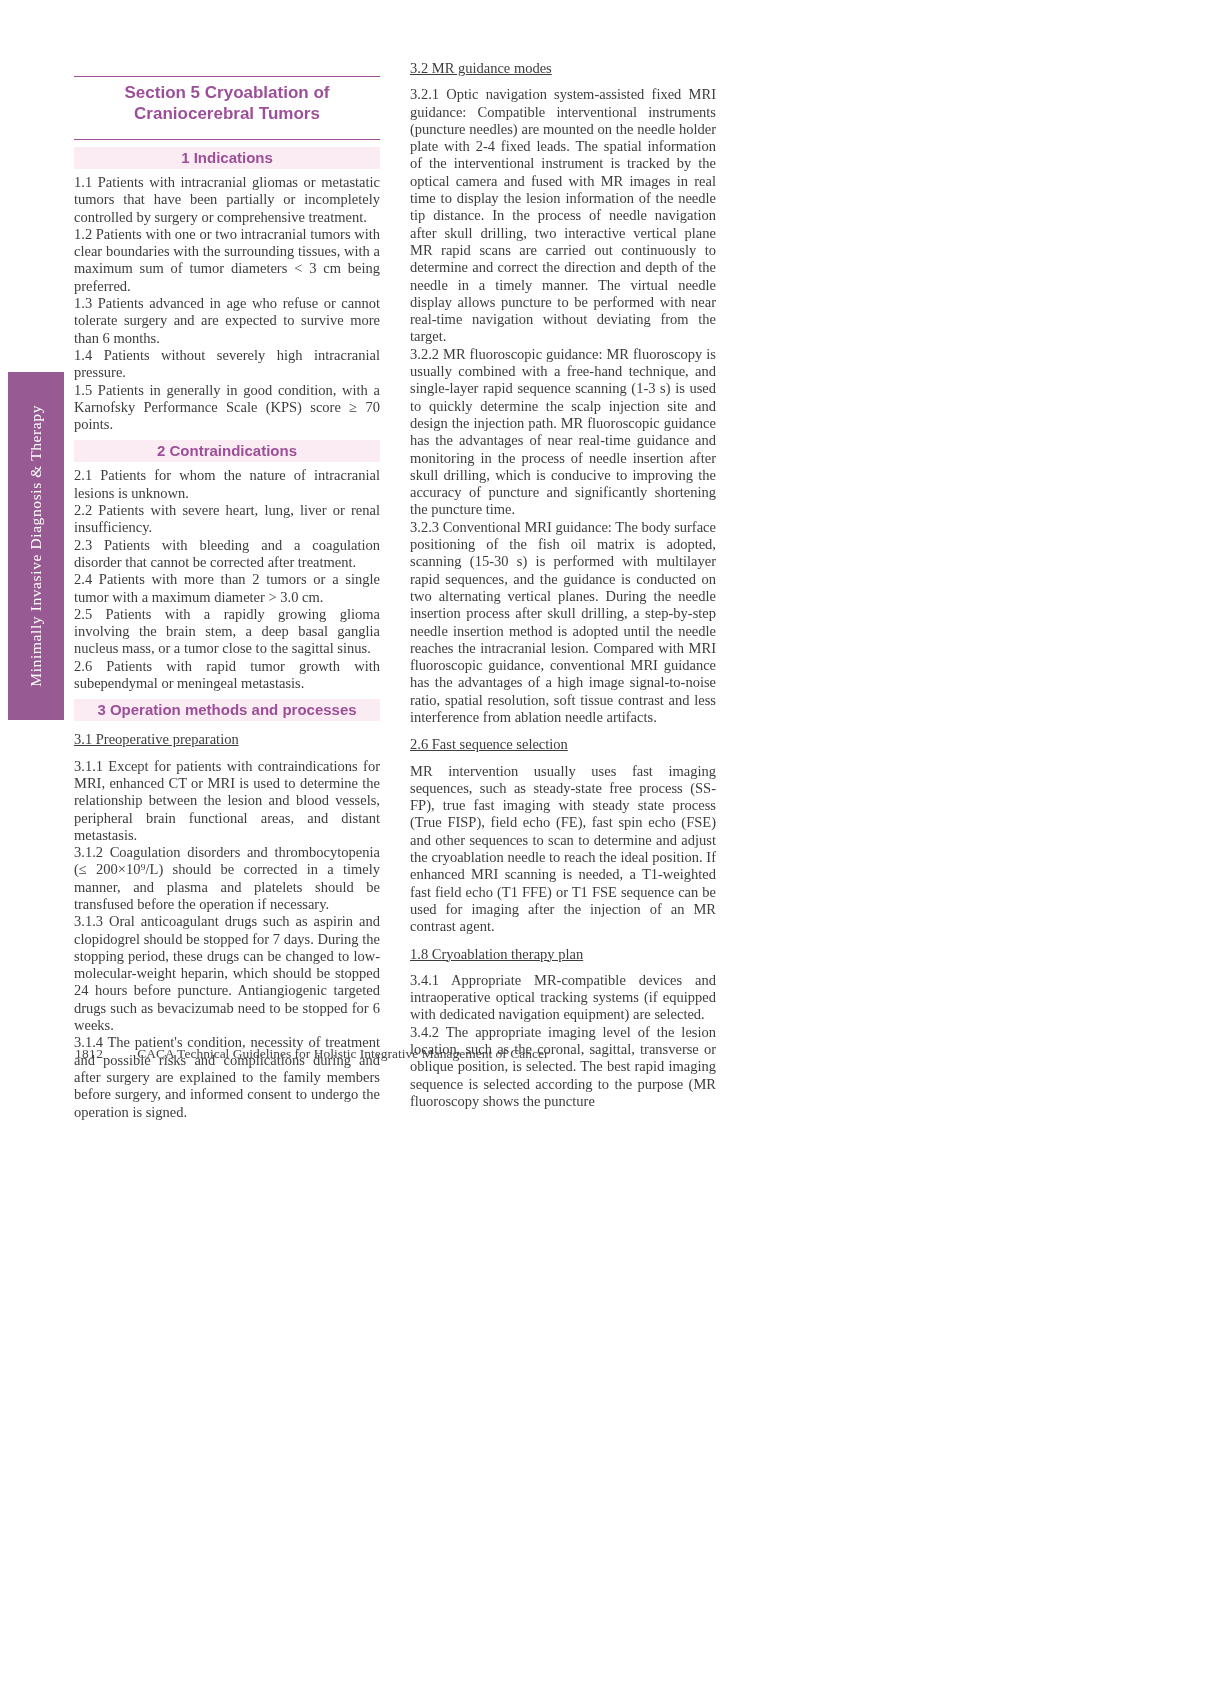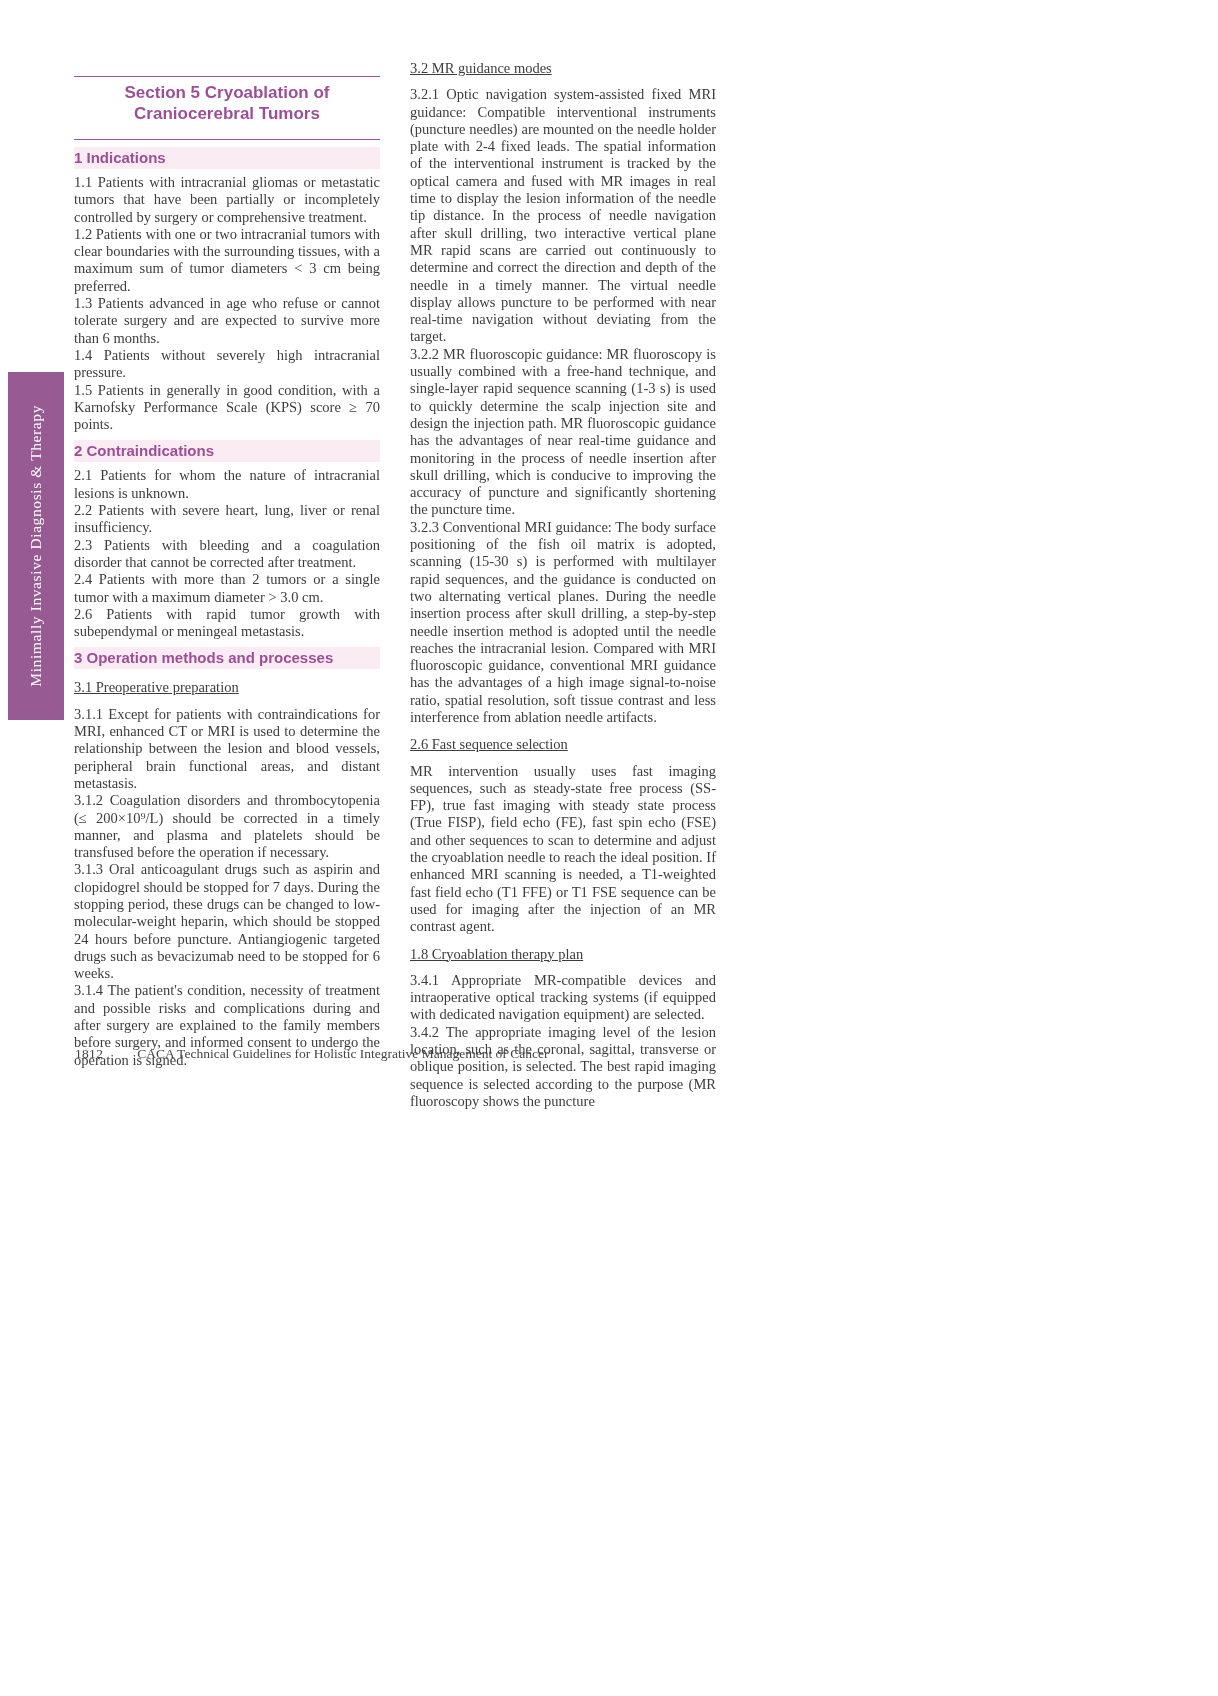--- a/index.html
+++ b/index.html
@@ -46,20 +46,21 @@
     padding: 5px 2px 15px;
     text-align: center;
     color: #9c4f98;
     font: bold 17px/21px "Liberation Sans", sans-serif;
   }
 
   .band {
     margin: 7px 0 5px;
     background: #fbecf3;
     color: #9c4f98;
+    text-align: center;
     font: bold 15px/22px "Liberation Sans", sans-serif;
   }
 
   p.body {
     margin: 0;
     font-size: 14.5px;
     line-height: 17.3px;
     text-align: justify;
     hyphens: auto;
     -webkit-hyphens: auto;
@@ -100,20 +101,21 @@
     <p class="body">1.2 Patients with one or two intracranial tumors with clear boundaries with the surrounding tissues, with a maximum sum of tumor diameters &lt; 3 cm being preferred.</p>
     <p class="body">1.3 Patients advanced in age who refuse or cannot tolerate surgery and are expected to survive more than 6 months.</p>
     <p class="body">1.4 Patients without severely high intracranial pressure.</p>
     <p class="body">1.5 Patients in generally in good condition, with a Karnofsky Performance Scale (KPS) score ≥ 70 points.</p>
 
     <div class="band">2 Contraindications</div>
     <p class="body">2.1 Patients for whom the nature of intracranial lesions is unknown.</p>
     <p class="body">2.2 Patients with severe heart, lung, liver or renal insufficiency.</p>
     <p class="body">2.3 Patients with bleeding and a coagulation disorder that cannot be corrected after treatment.</p>
     <p class="body">2.4 Patients with more than 2 tumors or a single tumor with a maximum diameter &gt; 3.0 cm.</p>
+    <p class="body">2.5 Patients with a rapidly growing glioma involving the brain stem, a deep basal ganglia nucleus mass, or a tumor close to the sagittal sinus.</p>
     <p class="body">2.6 Patients with rapid tumor growth with subependymal or meningeal metastasis.</p>
 
     <div class="band">3 Operation methods and processes</div>
     <p class="subhead">3.1 Preoperative preparation</p>
     <p class="body">3.1.1 Except for patients with contraindications for MRI, enhanced CT or MRI is used to determine the relationship between the lesion and blood vessels, peripheral brain functional areas, and distant metastasis.</p>
     <p class="body">3.1.2 Coagulation disorders and thrombocytopenia (≤ 200×10⁹/L) should be corrected in a timely manner, and plasma and platelets should be transfused before the operation if necessary.</p>
     <p class="body">3.1.3 Oral anticoagulant drugs such as aspirin and clopidogrel should be stopped for 7 days. During the stopping period, these drugs can be changed to low-molecular-weight heparin, which should be stopped 24 hours before puncture. Antiangiogenic targeted drugs such as bevacizumab need to be stopped for 6 weeks.</p>
     <p class="body">3.1.4 The patient's condition, necessity of treatment and possible risks and complications during and after surgery are explained to the family members before surgery, and informed consent to undergo the operation is signed.</p>
   </div>
 

